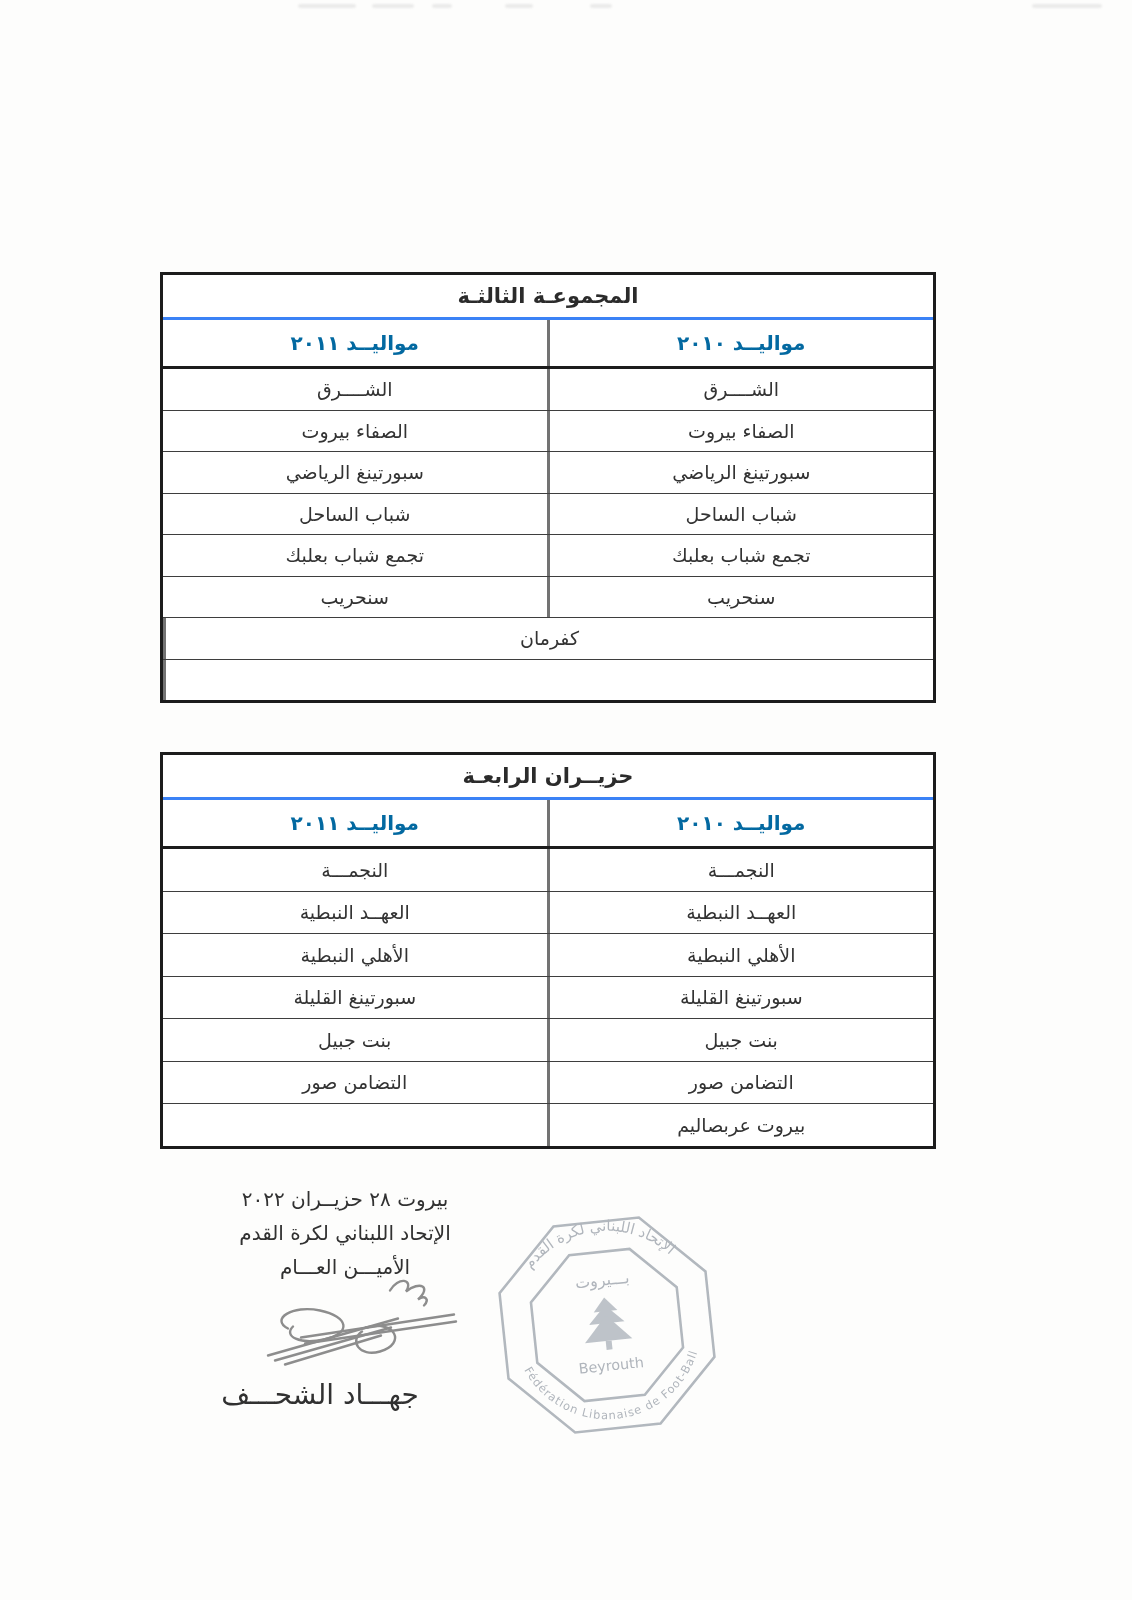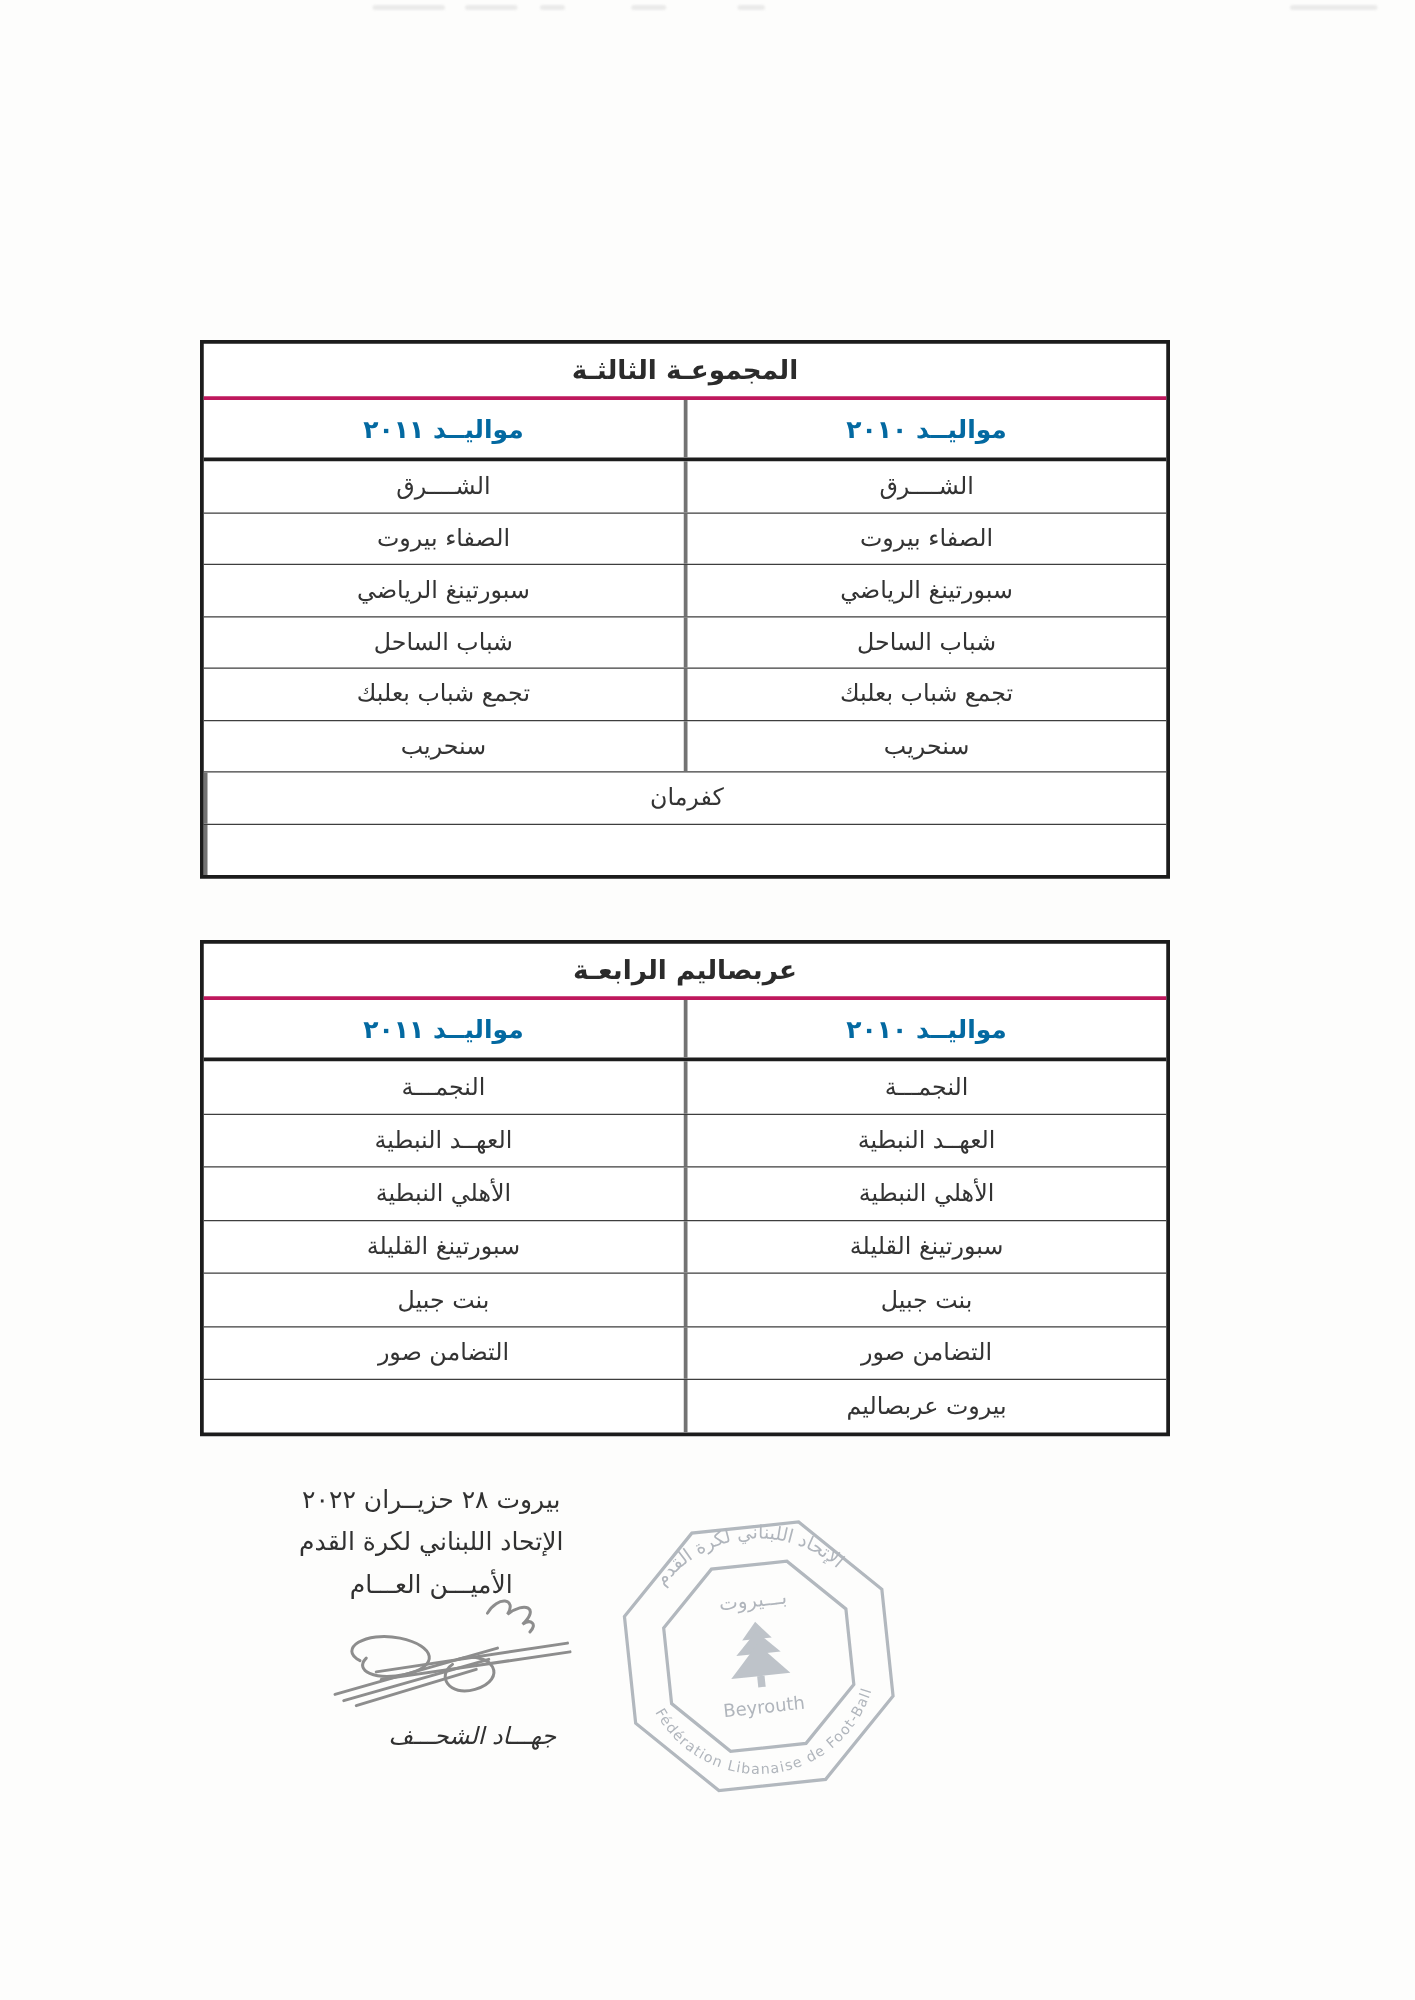--- a/index.html
+++ b/index.html
@@ -20,21 +20,21 @@
     border:3px solid #1c1c1c;
     background:#fff;
     direction:rtl;
     box-sizing:border-box;
   }
   #table1{top:272px;}
   #table2{top:752px;}
   .t-title{
     height:42px;display:flex;align-items:center;justify-content:center;
     font-size:21px;font-weight:bold;color:#2b2b2b;
-    border-bottom:3px solid #be185d;letter-spacing:.5px;
+    border-bottom:3px solid #3b82f6;letter-spacing:.5px;
   }
   .t-head{display:flex;height:46px;border-bottom:3px solid #1c1c1c;}
   .t-row{display:flex;}
   #table1 .t-row{height:40.5px;}
   #table2 .t-row{height:41.5px;}
   .t-row + .t-row{border-top:1.6px solid #3e3e3e;}
   .cell{
     flex:1 1 50%;display:flex;align-items:center;justify-content:center;
     font-size:19px;color:#333;overflow:hidden;white-space:nowrap;
   }
@@ -43,21 +43,21 @@
   .cell:first-child{border-left:3px solid #737373;}
 
   
   #footer-block{
     position:absolute;left:185px;top:1182px;width:320px;
     direction:rtl;text-align:center;
     font-size:20px;line-height:34px;color:#313131;font-weight:500;
   }
   #signer-name{
     position:absolute;left:195px;top:1378px;width:250px;
-    direction:rtl;text-align:right;font-size:19px;color:#313131;font-style:italic;
+    direction:rtl;text-align:center;font-size:28px;color:#313131;
   }
   #signature{position:absolute;left:248px;top:1272px;}
   #stamp{position:absolute;left:488px;top:1206px;transform:rotate(-6deg);opacity:.85;}
   #stamp text{font-family:"DejaVu Sans", sans-serif;}
 </style>
 </head>
 <body>
 
 <div id="page">
 
@@ -100,21 +100,21 @@
     </div>
     <div class="t-row">
       <div class="cell">كفرمان</div>
     </div>
     <div class="t-row">
       <div class="cell"></div>
     </div>
   </div>
 
   <div id="table2" class="group-table">
-    <div class="t-title">عربصاليم الرابعـة</div>
+    <div class="t-title">حزيــران الرابعـة</div>
     <div class="t-head">
       <div class="cell">مواليــد ٢٠١٠</div>
       <div class="cell">مواليــد ٢٠١١</div>
     </div>
     <div class="t-row">
       <div class="cell">النجمـــة</div>
       <div class="cell">النجمـــة</div>
     </div>
     <div class="t-row">
       <div class="cell">العهــد النبطية</div>

